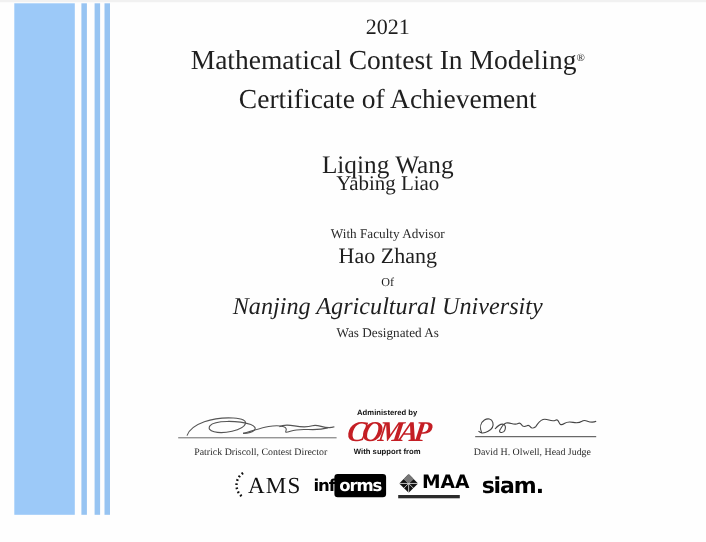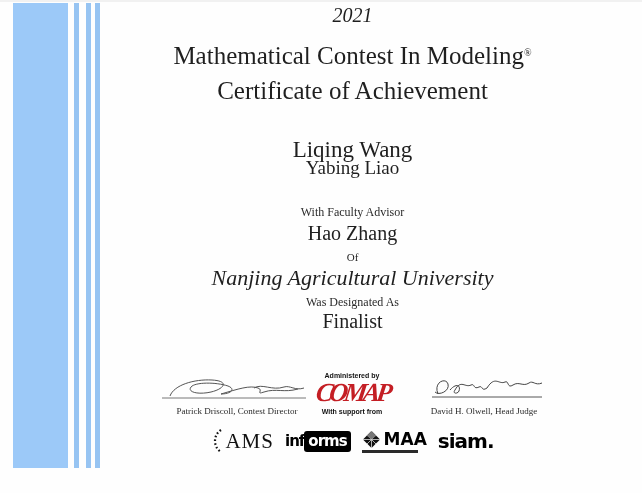--- a/index.html
+++ b/index.html
@@ -7,21 +7,21 @@
   .page{position:relative;width:642px;height:493px;background:#fefefe;font-family:"Liberation Serif",serif;color:#1f1f1f;}
   .top-edge{position:absolute;top:0;left:0;width:642px;height:2px;background:#f1f1f1;}
   
   .band-wide{position:absolute;left:13px;top:3px;width:55px;height:465px;background:#9cc9f8;}
   .stripe{position:absolute;top:3px;height:465px;background:#97c4f2;}
   .stripe.s1{left:74px;width:5px;}
   .stripe.s2{left:86px;width:5px;}
   .stripe.s3{left:95px;width:5px;}
   
   .line{position:absolute;left:100px;width:505px;text-align:center;white-space:nowrap;}
-  .year{top:4px;font-size:20px;font-style:italic;}
+  .year{top:14px;font-size:20px;}
   .title{top:42px;font-size:25px;}
   .title sup{font-size:10px;vertical-align:8px;}
   .subtitle{top:77px;font-size:25px;}
   .small{font-size:12px;color:#2a2a2a;}
   .team-intro{top:121px;}
   .member1{top:137px;font-size:23px;}
   .member2{top:157px;font-size:19px;}
   .advisor-intro{top:205px;}
   .advisor{top:222px;font-size:20px;}
   .of{top:251px;font-size:11px;}
@@ -69,21 +69,20 @@
 
   <div class="line member1">Liqing Wang</div>
   <div class="line member2">Yabing Liao</div>
 
   <div class="line small advisor-intro">With Faculty Advisor</div>
   <div class="line advisor">Hao Zhang</div>
   <div class="line of">Of</div>
   <div class="line institution">Nanjing Agricultural University</div>
 
   <div class="line small designation-intro">Was Designated As</div>
-  <div class="line designation">Finalist</div>
 
   <svg class="sig-svg sig-left" width="152" height="34" viewBox="0 0 152 34">
     <g fill="none" stroke="#555" stroke-width="1">
       <path d="M12 24 C16 13 36 7 54 8 C72 9 66 17 53 20 C40 23 29 20 33 15 C37 10 58 10 70 14 C78 17 73 22 63 22"></path>
       <path d="M63 22 C80 17 92 13 100 16 C106 18 97 23 106 20 C118 16 126 21 140 17"></path>
       <path d="M96 16 C104 11 114 19 126 15 C132 13 137 19 146 16"></path>
       <path d="M4 26 L148 26" stroke-width="0.8"></path>
     </g>
   </svg>
   <div class="sig-caption cap-left">Patrick Driscoll, Contest Director</div>

